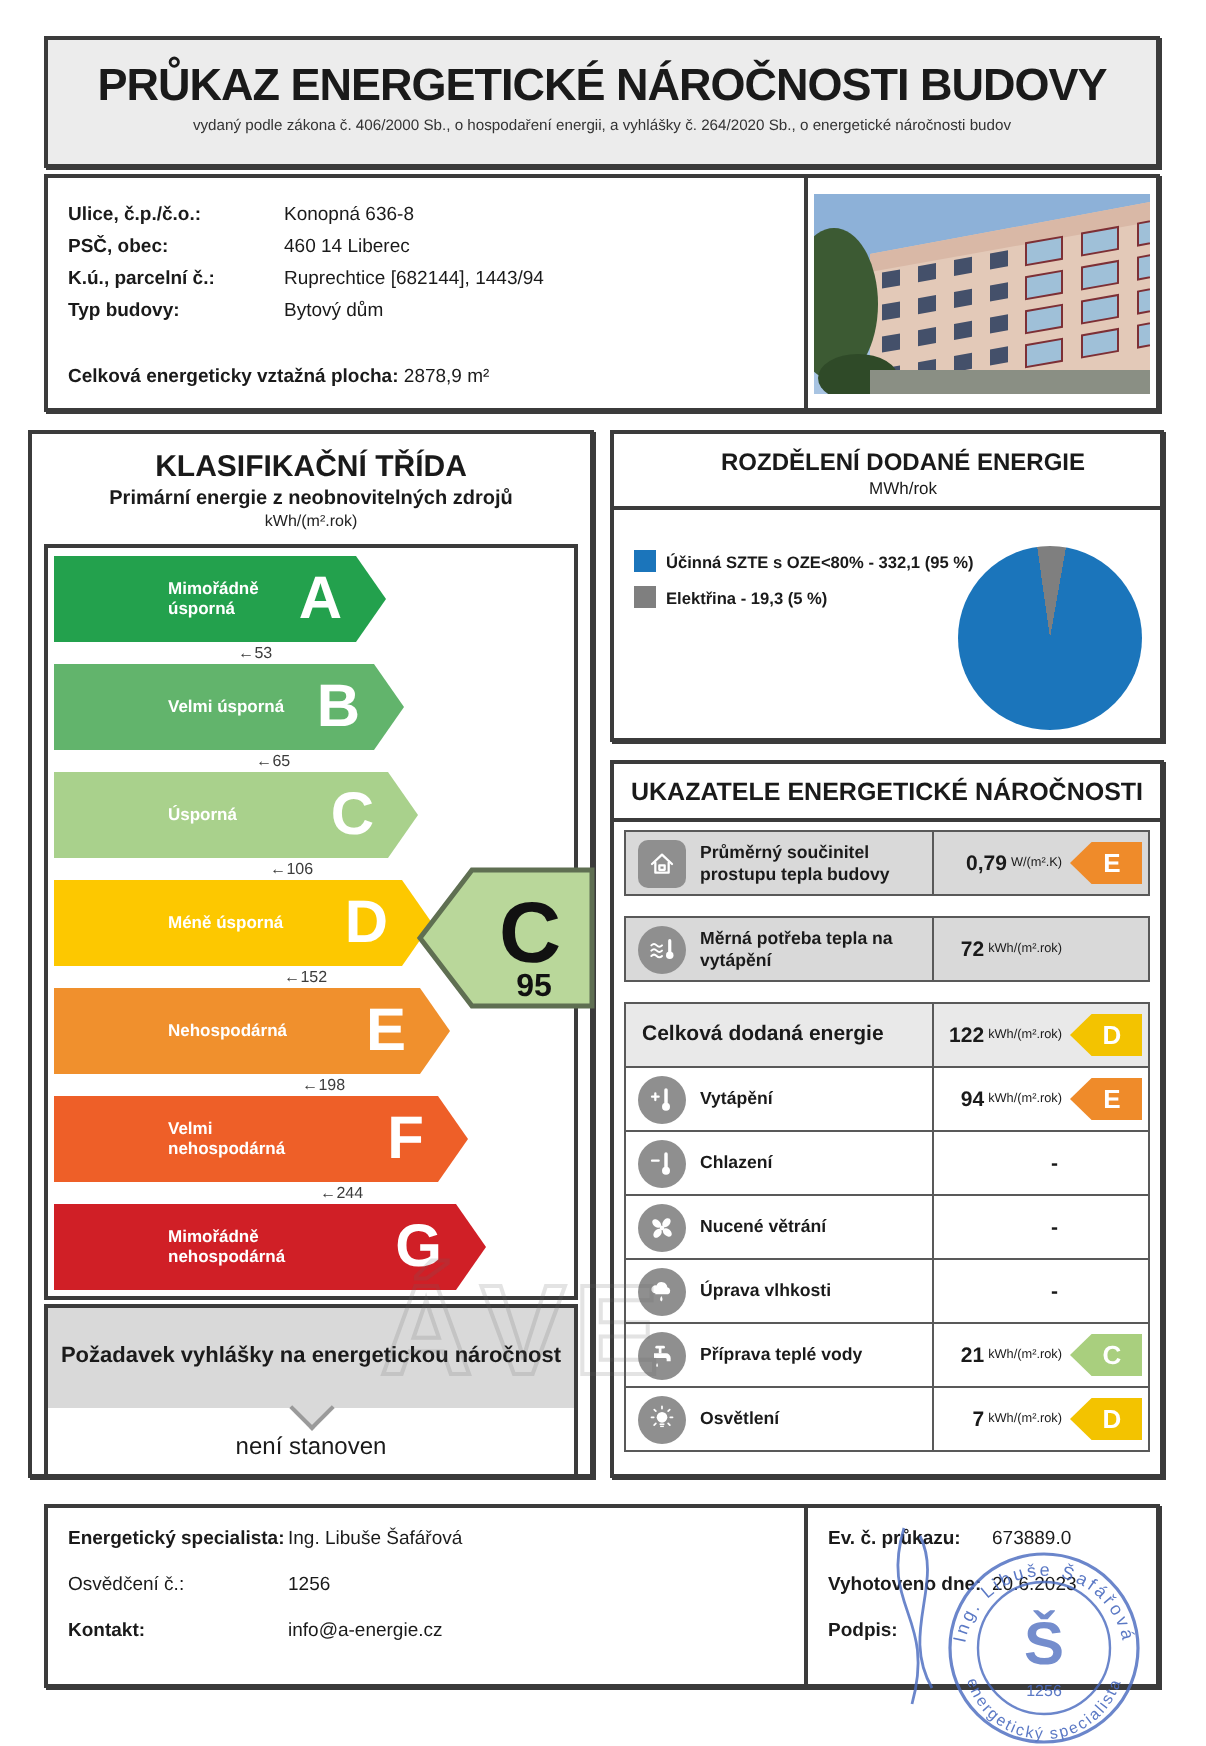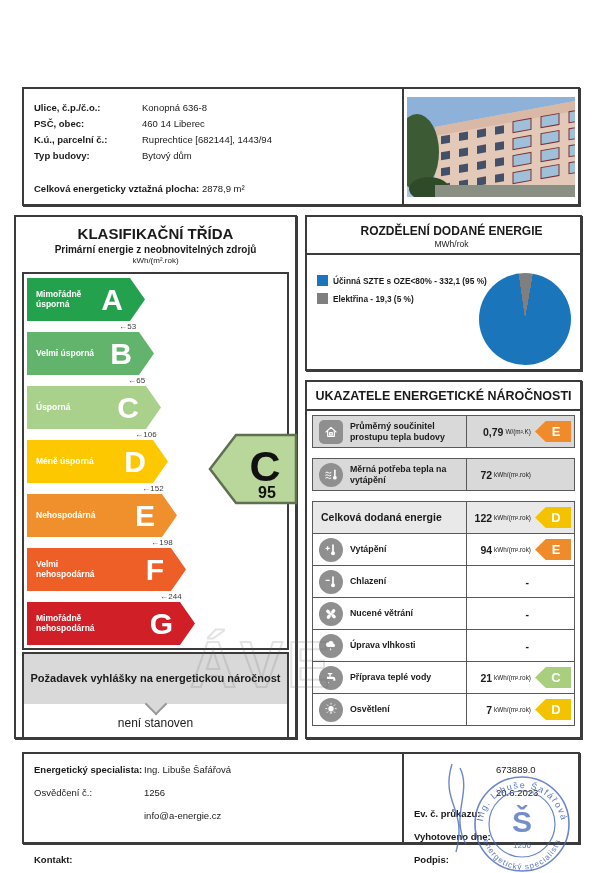--- a/index.html
+++ b/index.html
@@ -23,21 +23,21 @@
   .photo{position:absolute;left:383px;top:8px;width:168px;height:100px;overflow:hidden;}
 
   
   .classif{left:14px;top:215px;width:283px;height:524px;}
   .classif .head{text-align:center;padding-top:8px;}
   .classif .head .t1{font-size:15px;font-weight:bold;}
   .classif .head .t2{font-size:10px;font-weight:bold;margin-top:2px;}
   .classif .head .t3{font-size:8px;margin-top:1px;color:#222;}
   .scalebox{position:absolute;left:6px;top:55px;width:267px;height:378px;border:2px solid #3b3b3b;box-sizing:border-box;padding:4px 0 0 3px;}
   .band{position:relative;height:43px;color:#fff;display:flex;align-items:center;
-        clip-path:polygon(0 0,calc(100% - 15px) 0,100% 50%,calc(100% - 15px) 100%,0 100%);}
+        clip-path:polygon(0 0,calc(100% - 15px) 0,100% 50%,calc(100% - 15px) 100%,0 100%);padding-left:48px;}
   .band .lbl{font-size:8.5px;font-weight:bold;line-height:1.15;padding-left:9px;width:72px;}
   .band .ltr{position:absolute;right:22px;top:50%;transform:translateY(-50%);font-size:30px;font-weight:bold;line-height:1;}
   .threshold{height:11px;font-size:8px;color:#3c3c3c;display:flex;align-items:center;box-sizing:border-box;}
   .threshold .num::before{content:"\2190\00a0";letter-spacing:-1px;}
   .marker{position:absolute;left:183px;top:158px;width:92px;height:74px;}
   .reqbox{position:absolute;left:6px;top:435px;width:267px;border:2px solid #3b3b3b;box-sizing:border-box;}
   .reqgray{position:relative;background:#d9d9d9;height:50px;display:flex;align-items:center;justify-content:center;
            text-align:center;font-size:11px;font-weight:bold;line-height:1.25;}
   .reqgray .notch{position:absolute;left:50%;bottom:-8px;width:14px;height:14px;background:#d9d9d9;
            transform:translateX(-50%) rotate(45deg);border-right:2px solid #9a9a9a;border-bottom:2px solid #9a9a9a;}
@@ -68,31 +68,35 @@
   .irow .v{font-size:10.5px;font-weight:bold;}
   .irow .u{font-size:6.4px;margin-left:2px;}
   .chip{width:36px;height:21px;margin-left:4px;flex:0 0 auto;color:#fff;font-size:13px;font-weight:bold;
         display:flex;align-items:center;justify-content:center;padding-left:6px;box-sizing:border-box;
         clip-path:polygon(100% 0,30% 0,0 50%,30% 100%,100% 100%);}
 
   
   .foot{left:22px;top:752px;width:558px;height:92px;}
   .foot .divider{position:absolute;left:378px;top:0;bottom:0;width:2px;background:#3b3b3b;}
   .foot .row{position:absolute;font-size:9.5px;}
-  .foot .l{font-weight:bold;margin-top:44px;}
+  .foot .l{font-weight:bold;}
 
   .watermark{position:absolute;left:190px;top:628px;font-size:64px;font-weight:bold;color:transparent;
              -webkit-text-stroke:2px rgba(100,100,100,0.18);letter-spacing:4px;z-index:6;pointer-events:none;}
   .stamp{position:absolute;left:432px;top:756px;width:176px;height:117px;z-index:7;opacity:0.9;}
 </style>
 </head>
 <body>
 
 <div class="page">
 
+  <div class="box hdr">
+    <h1>PRŮKAZ ENERGETICKÉ NÁROČNOSTI BUDOVY</h1>
+    <div class="sub">vydaný podle zákona č. 406/2000 Sb., o hospodaření energii, a vyhlášky č. 264/2020 Sb., o energetické náročnosti budov</div>
+  </div>
 
   <div class="box info">
     <table>
       <tbody>
           <tr>
         <td class="l">Ulice, č.p./č.o.:</td>
         <td>Konopná 636-8</td>
       </tr>
       <tr>
         <td class="l">PSČ, obec:</td>

